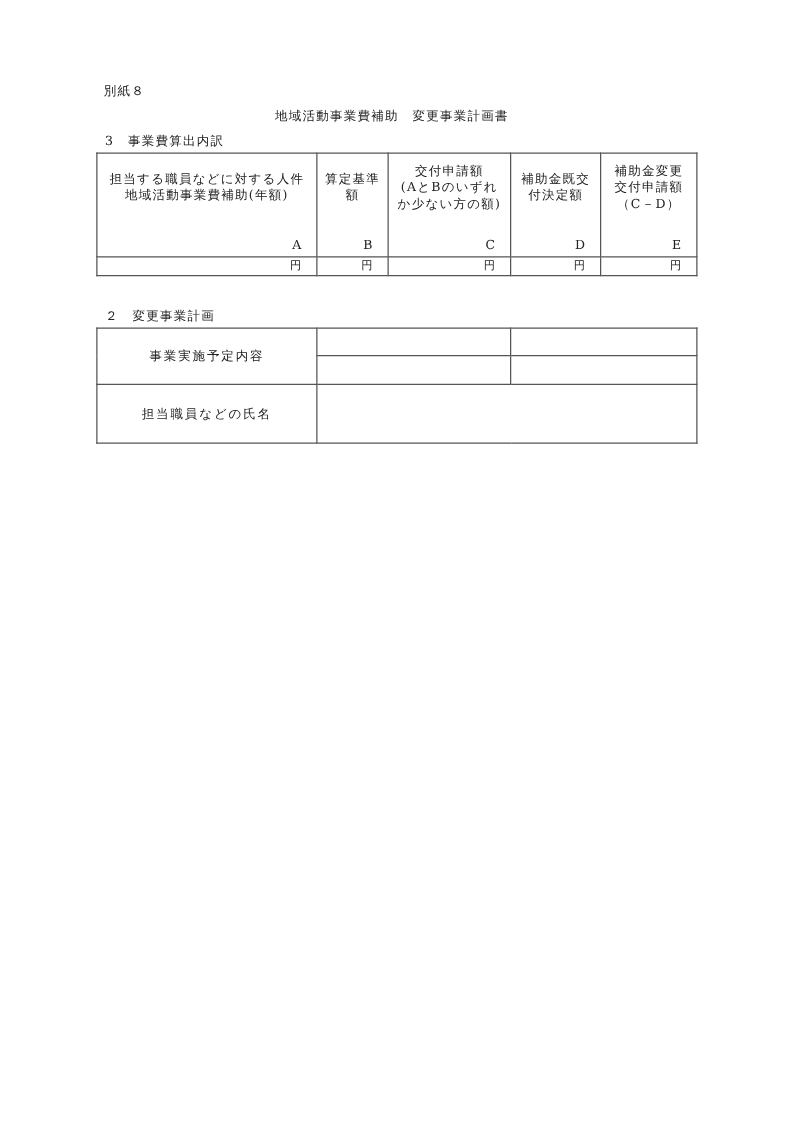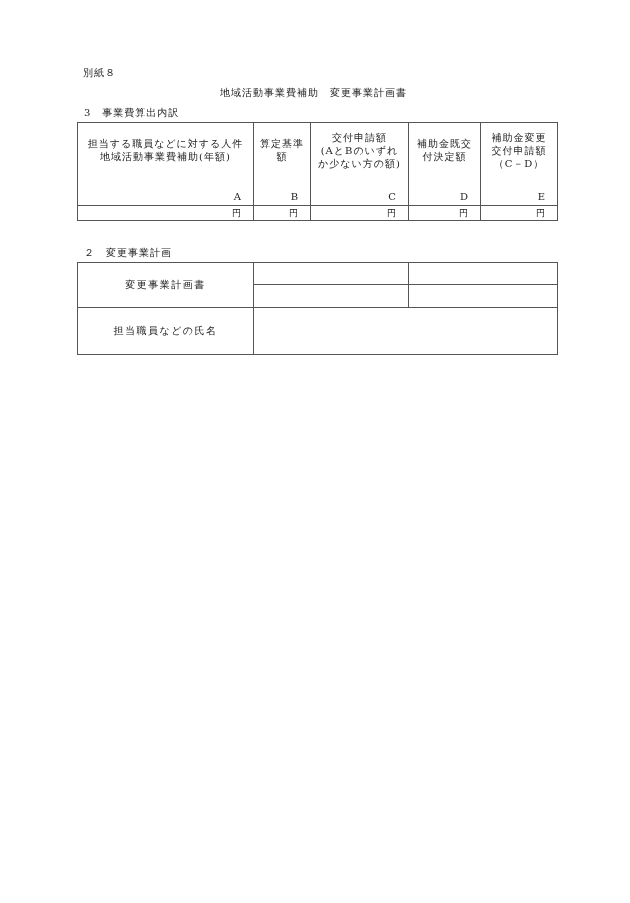--- a/index.html
+++ b/index.html
@@ -64,21 +64,21 @@
 <div class="txt" style="left:84px; top:246px;">２　変更事業計画</div>
 
 <table style="left:77px; top:262px; width:480px;">
   <colgroup>
     <col style="width:176px">
       <col style="width:155px">
       <col style="width:149px">
   </colgroup>
   <tbody>
       <tr style="height:22px;">
-    <td class="t2lab" rowspan="2">変更事業計画書</td>
+    <td class="t2lab" rowspan="2">事業実施予定内容</td>
     <td></td>
     <td></td>
   </tr>
   <tr style="height:23px;">
     <td></td>
     <td></td>
   </tr>
   <tr style="height:47px;">
     <td class="t2lab">担当職員などの氏名</td>
     <td colspan="2"></td>

